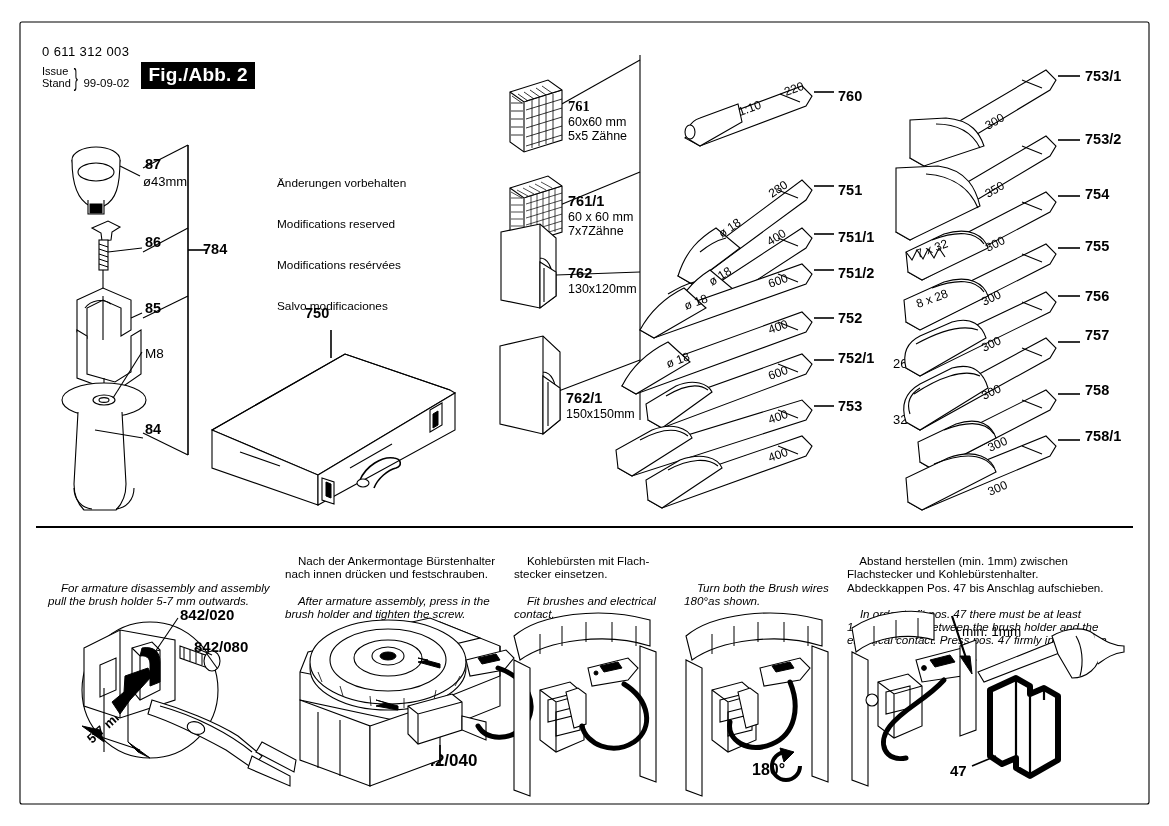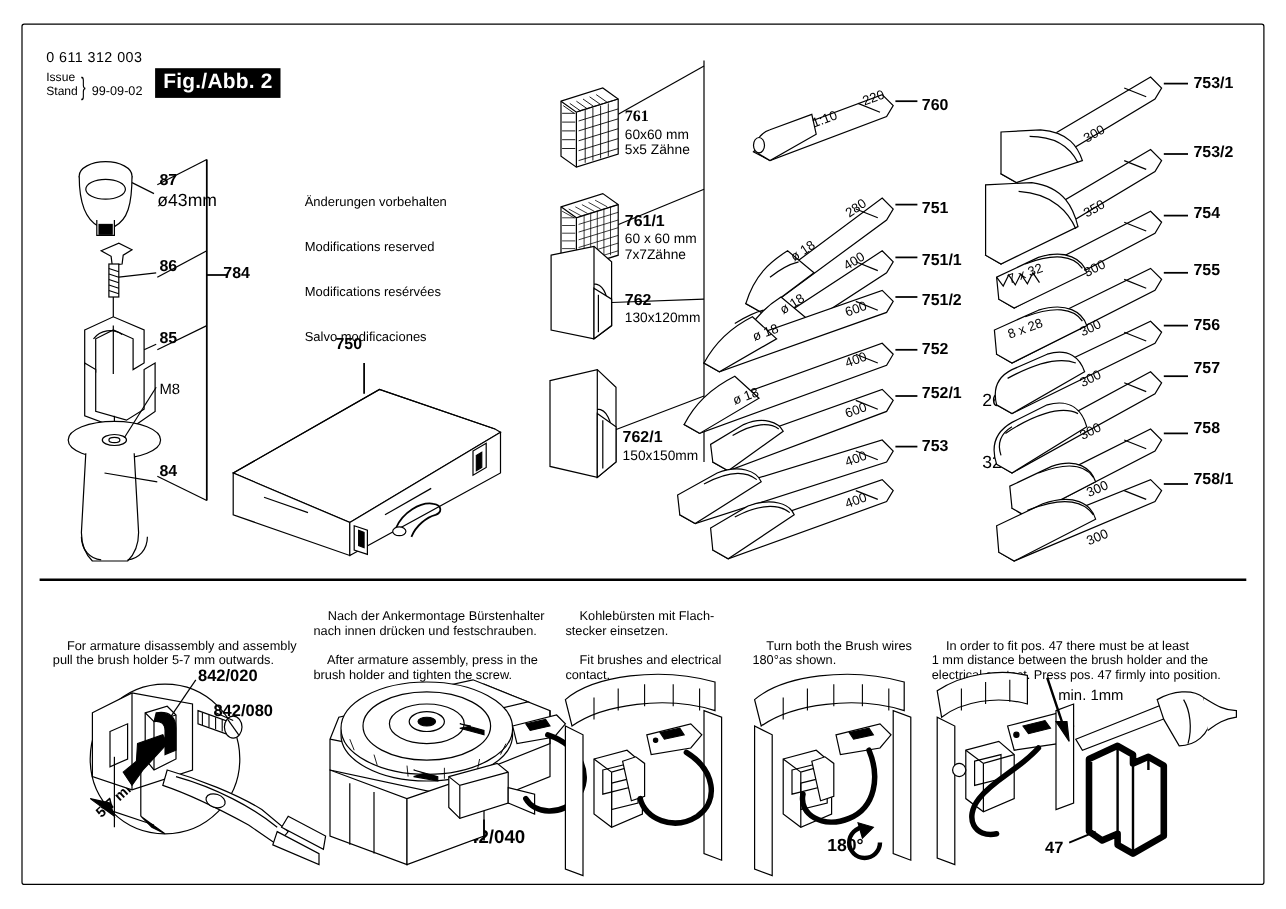--- a/index.html
+++ b/index.html
@@ -13,23 +13,23 @@
   .hdr .row2{display:flex;align-items:flex-end;margin-top:3px;}
   .issue-col{display:flex;flex-direction:column;font-size:11px;line-height:11.5px;}
   .brace{font-size:23px;line-height:22px;margin:0 3px 0 1px;transform:scaleX(.55);}
   .issdate{font-size:11.5px;margin-left:1px;}
   .figbox{margin-left:12px;background:#000;color:#fff;font-weight:bold;
           font-size:19px;padding:2px 7px 3px 7px;letter-spacing:.2px;}
 
   
   .lbl{position:absolute;font-weight:bold;font-size:14.5px;white-space:pre;}
   .lblm{position:absolute;font-size:12.5px;white-space:pre;line-height:13.5px;}
-  .dim{position:absolute;font-size:16px;white-space:pre;}
+  .dim{position:absolute;font-size:13px;white-space:pre;}
   .note{position:absolute;font-size:11.6px;line-height:13.2px;white-space:pre;}
-  .ital{text-align:center;}
+  .ital{font-style:italic;text-align:center;}
 
   svg{position:absolute;left:0;top:0;width:1169px;height:826px;
       pointer-events:none;overflow:visible;}
   .ln{stroke:#000;fill:none;}
   .w1{stroke-width:1.1;}
   .w15{stroke-width:1.6;}
   .w2{stroke-width:2.2;}
   .thick{stroke-width:5;stroke-linecap:round;stroke-linejoin:round;}
   .fillw{fill:#fff;stroke:#000;stroke-width:1.1;}
   .fillb{fill:#000;stroke:#000;stroke-width:1;}
@@ -123,21 +123,23 @@
 stecker einsetzen.</span><br>
     <span class="ital">Fit brushes and electrical
 contact.</span>
   </div>
   <div class="note" style="left:684px;top:541px;width:155px;">
     <br>
     <span class="ital">Turn both the Brush wires
 180°as shown.</span>
   </div>
   <div class="note" style="left:847px;top:541px;width:300px;">
-    <br>
+    <span>Abstand herstellen (min. 1mm) zwischen
+Flachstecker und Kohlebürstenhalter.
+Abdeckkappen Pos. 47 bis Anschlag aufschieben.</span><br>
     <span class="ital">In order to fit pos. 47 there must be at least
 1 mm distance between the brush holder and the
 electrical contact. Press pos. 47 firmly into position.</span>
   </div>
 
   <div class="lbl" style="left:180px;top:606px;font-size:15px;">842/020</div>
   <div class="lbl" style="left:194px;top:638px;font-size:15px;">842/080</div>
   <div class="lbl" style="left:416px;top:751px;font-size:17px;">842/040</div>
   <div class="lbl" style="left:752px;top:761px;font-size:16px;">180°</div>
   <div class="lbl" style="left:962px;top:624px;font-size:13.5px;font-weight:normal;">min. 1mm</div>

